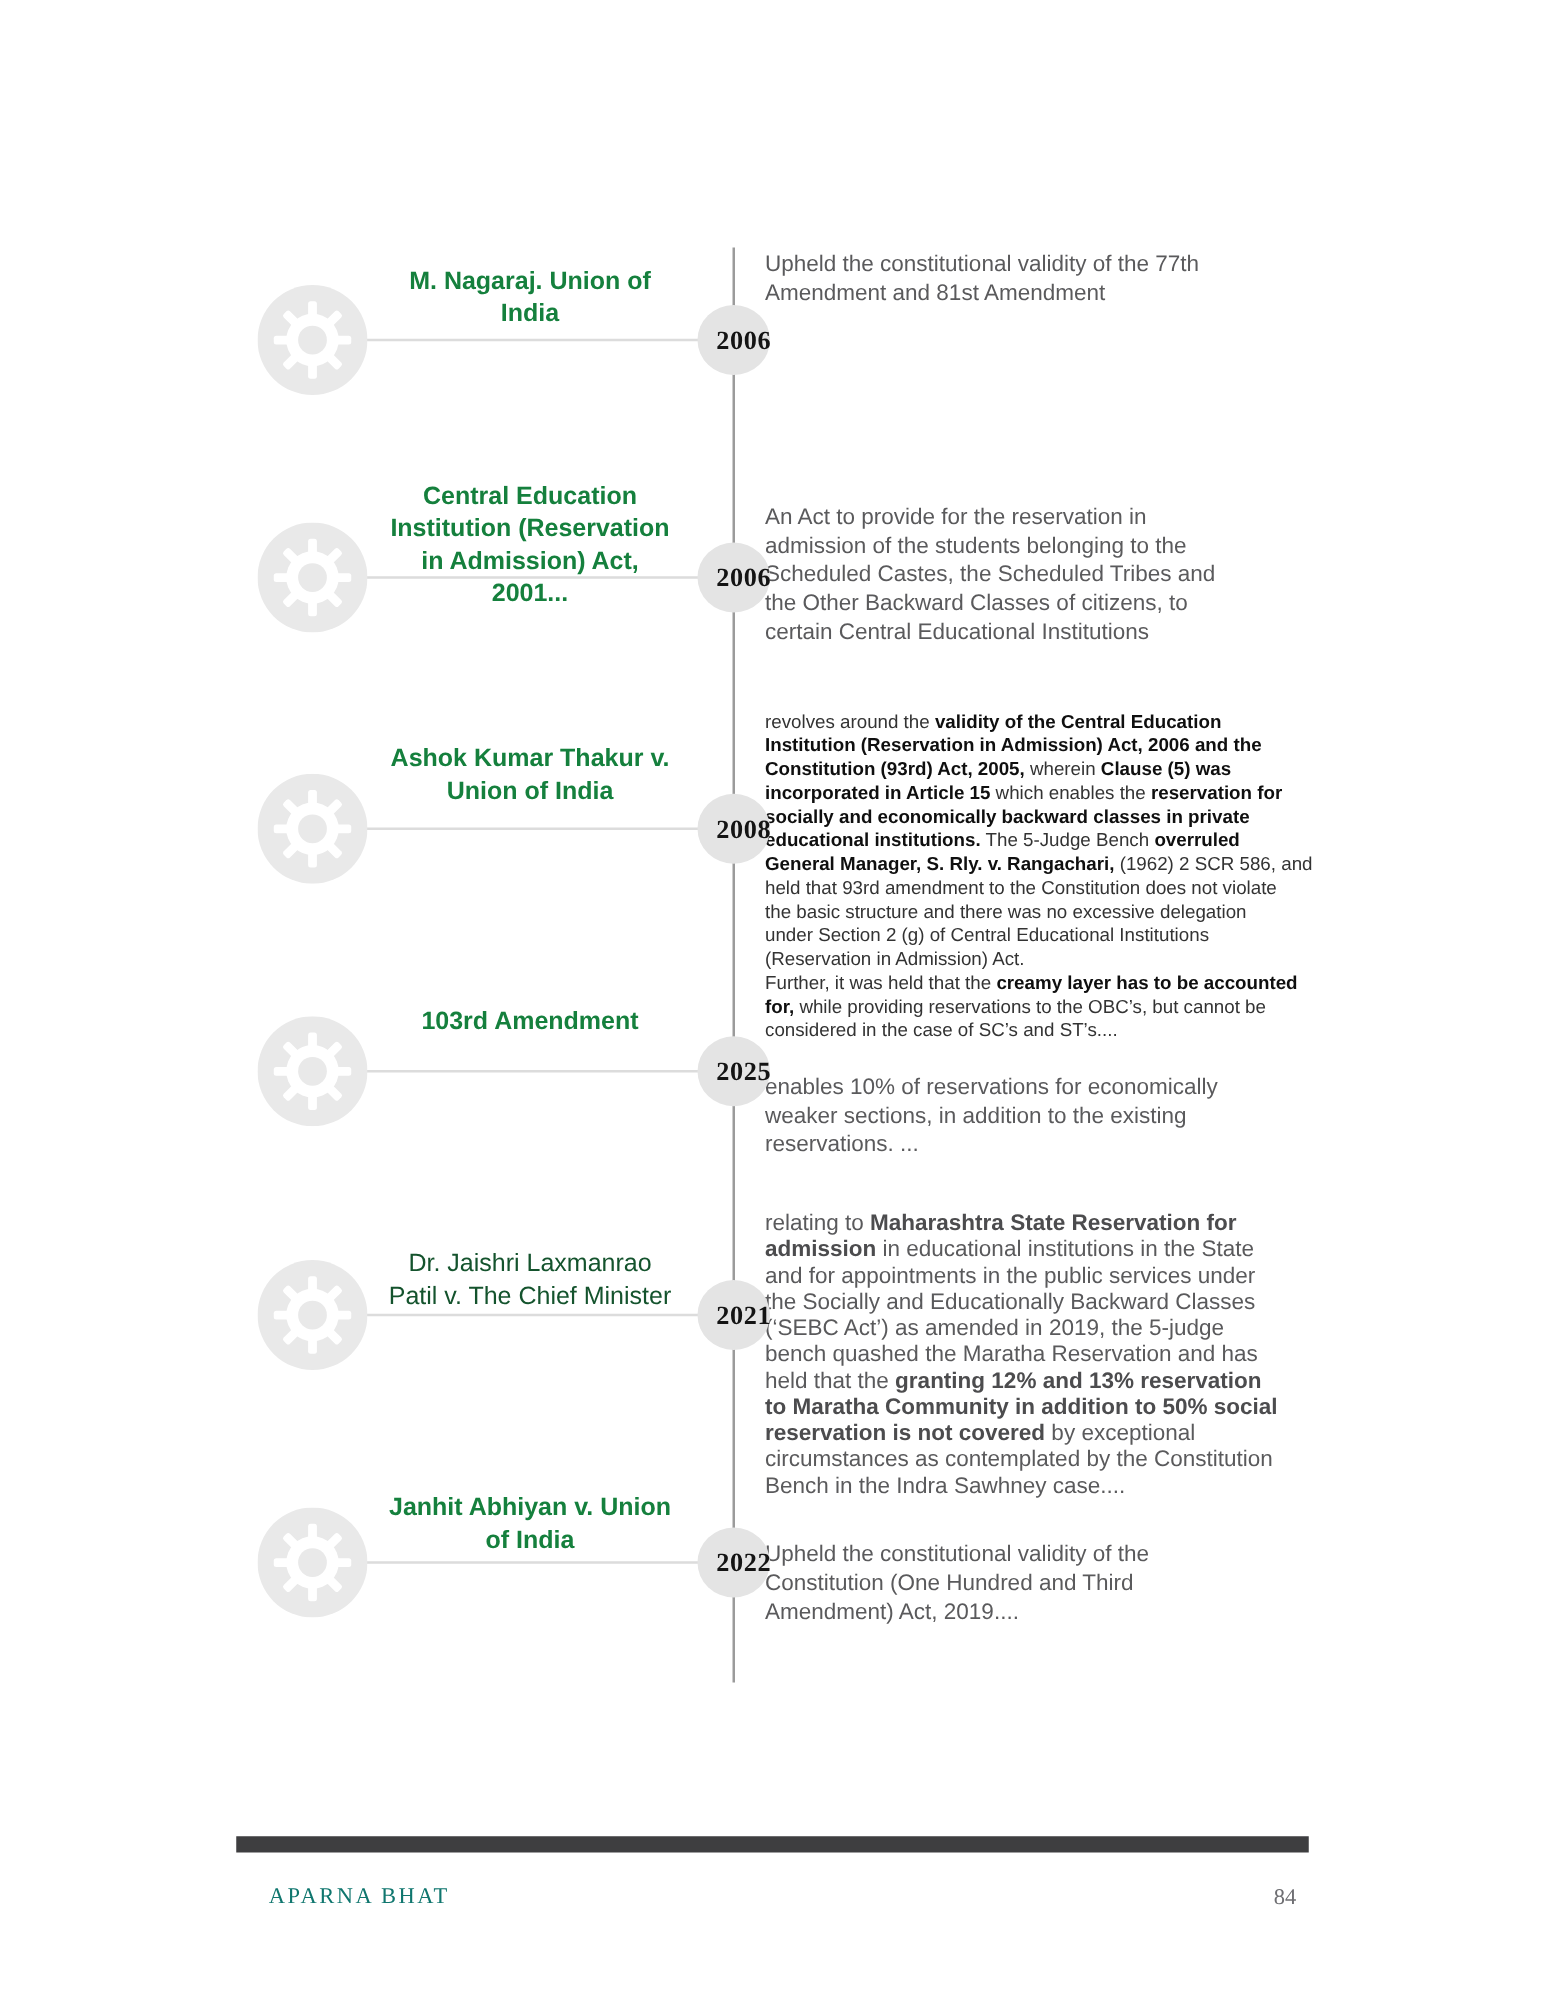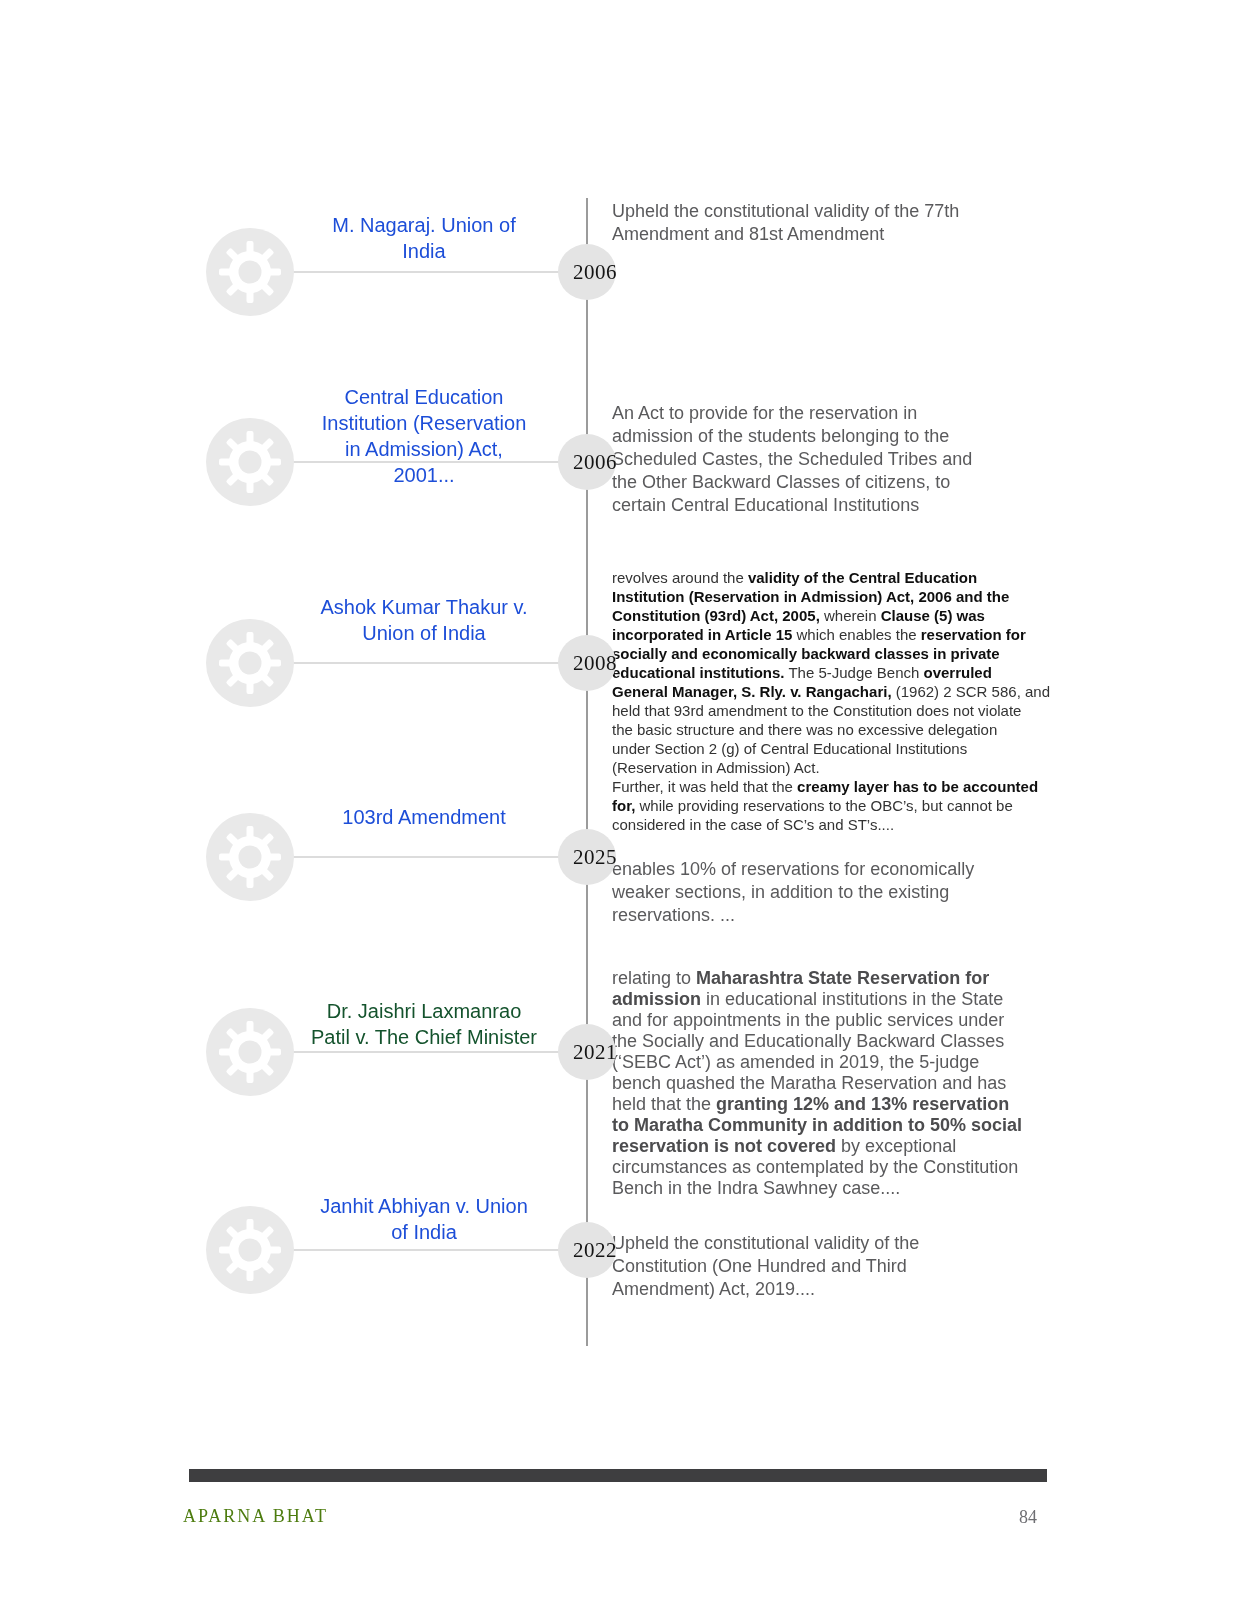--- a/index.html
+++ b/index.html
@@ -20,49 +20,49 @@
   .connector {
     position:absolute; left:290px; top:calc(var(--cy) - 1px);
     width:270px; height:2px; background:#dcdcdc; z-index:0;
   }
   .node {
     position:absolute; left:558px; top:calc(var(--cy) - 28px);
     width:58px; height:56px; border-radius:50%; background:#e4e4e4;
     display:flex; align-items:center; justify-content:center; z-index:2;
   }
   .year {
-    font-family:"Liberation Serif", serif; font-weight:normal;
+    font-family:"Liberation Serif", serif; font-weight:bold;
     font-size:21px; color:#141414; letter-spacing:0.5px;margin-left:16px;
   }
   .label {
     position:absolute; left:278px; width:292px; text-align:center;
-    font-weight:normal; font-size:20px; line-height:26px; color:#1d4ed8;
+    font-weight:bold; font-size:20px; line-height:26px; color:#15803d;
     white-space:pre-line; z-index:3;
   }
   .label.regular { font-weight:normal; color:#14532d; }
   .desc {
     position:absolute; left:612px; width:520px;
     font-size:18px; line-height:23px; color:#5a5a5c;
     white-space:pre-line; z-index:1;
   }
   .desc b { color:#4c4c4e; }
   .desc.tight { font-size:18px; line-height:21px; }
   .desc.serif {
     font-family:Liberation Sans, sans-serif;
     font-size:15px; line-height:19px; color:#333333; width:520px;
   }
   .desc.serif b { color:#0f0f0f; }
   .footer-rule {
     position:absolute; left:189px; top:1469px; width:858px; height:13px;
     background:#3e3e40;
   }
   .footer-author {
-    position:absolute; left:183px; top:1506px;
+    position:absolute; left:215px; top:1506px;
     font-family:"Liberation Serif", serif; font-size:18px;
-    letter-spacing:2px; color:#4d7c0f;
+    letter-spacing:2px; color:#0f766e;
   }
   .footer-page {
     position:absolute; left:980px; top:1507px; width:57px; text-align:right;
     font-family:"Liberation Serif", serif; font-size:18px; color:#6e6e72;
   }
 </style>
 </head>
 <body>
 
 <svg width="0" height="0" style="position:absolute">

